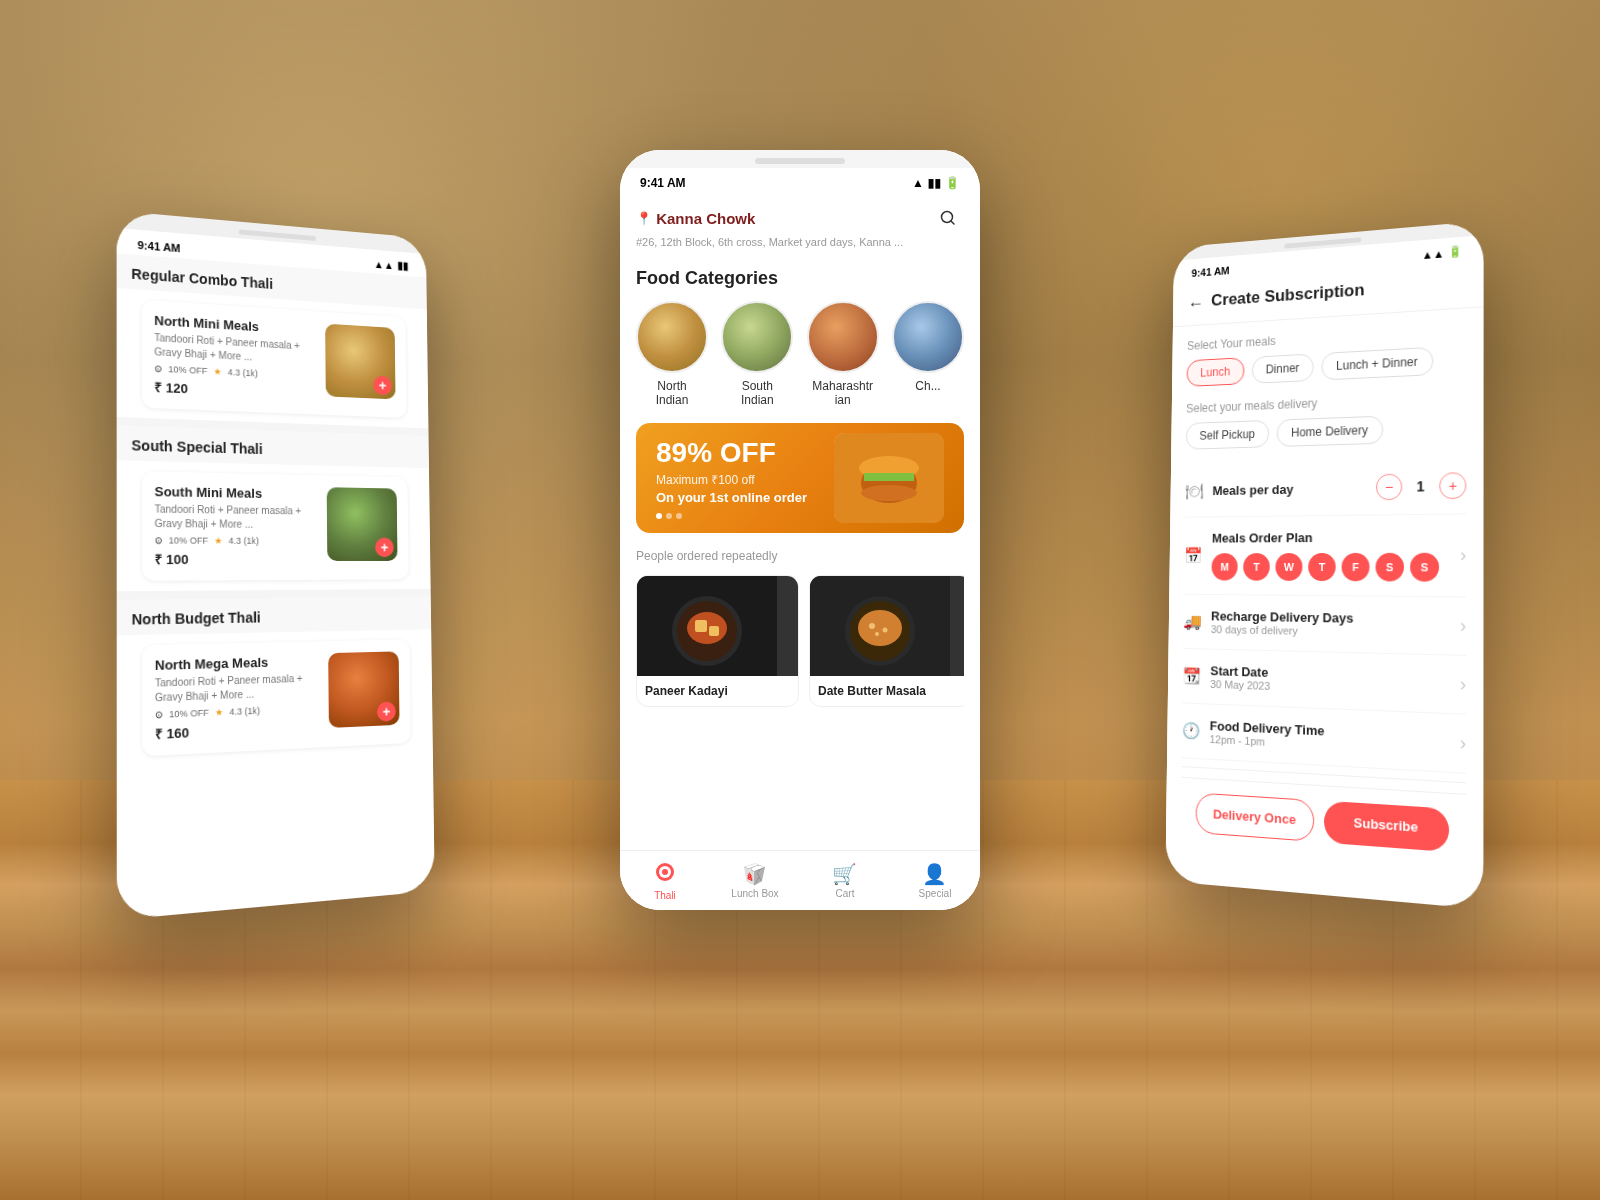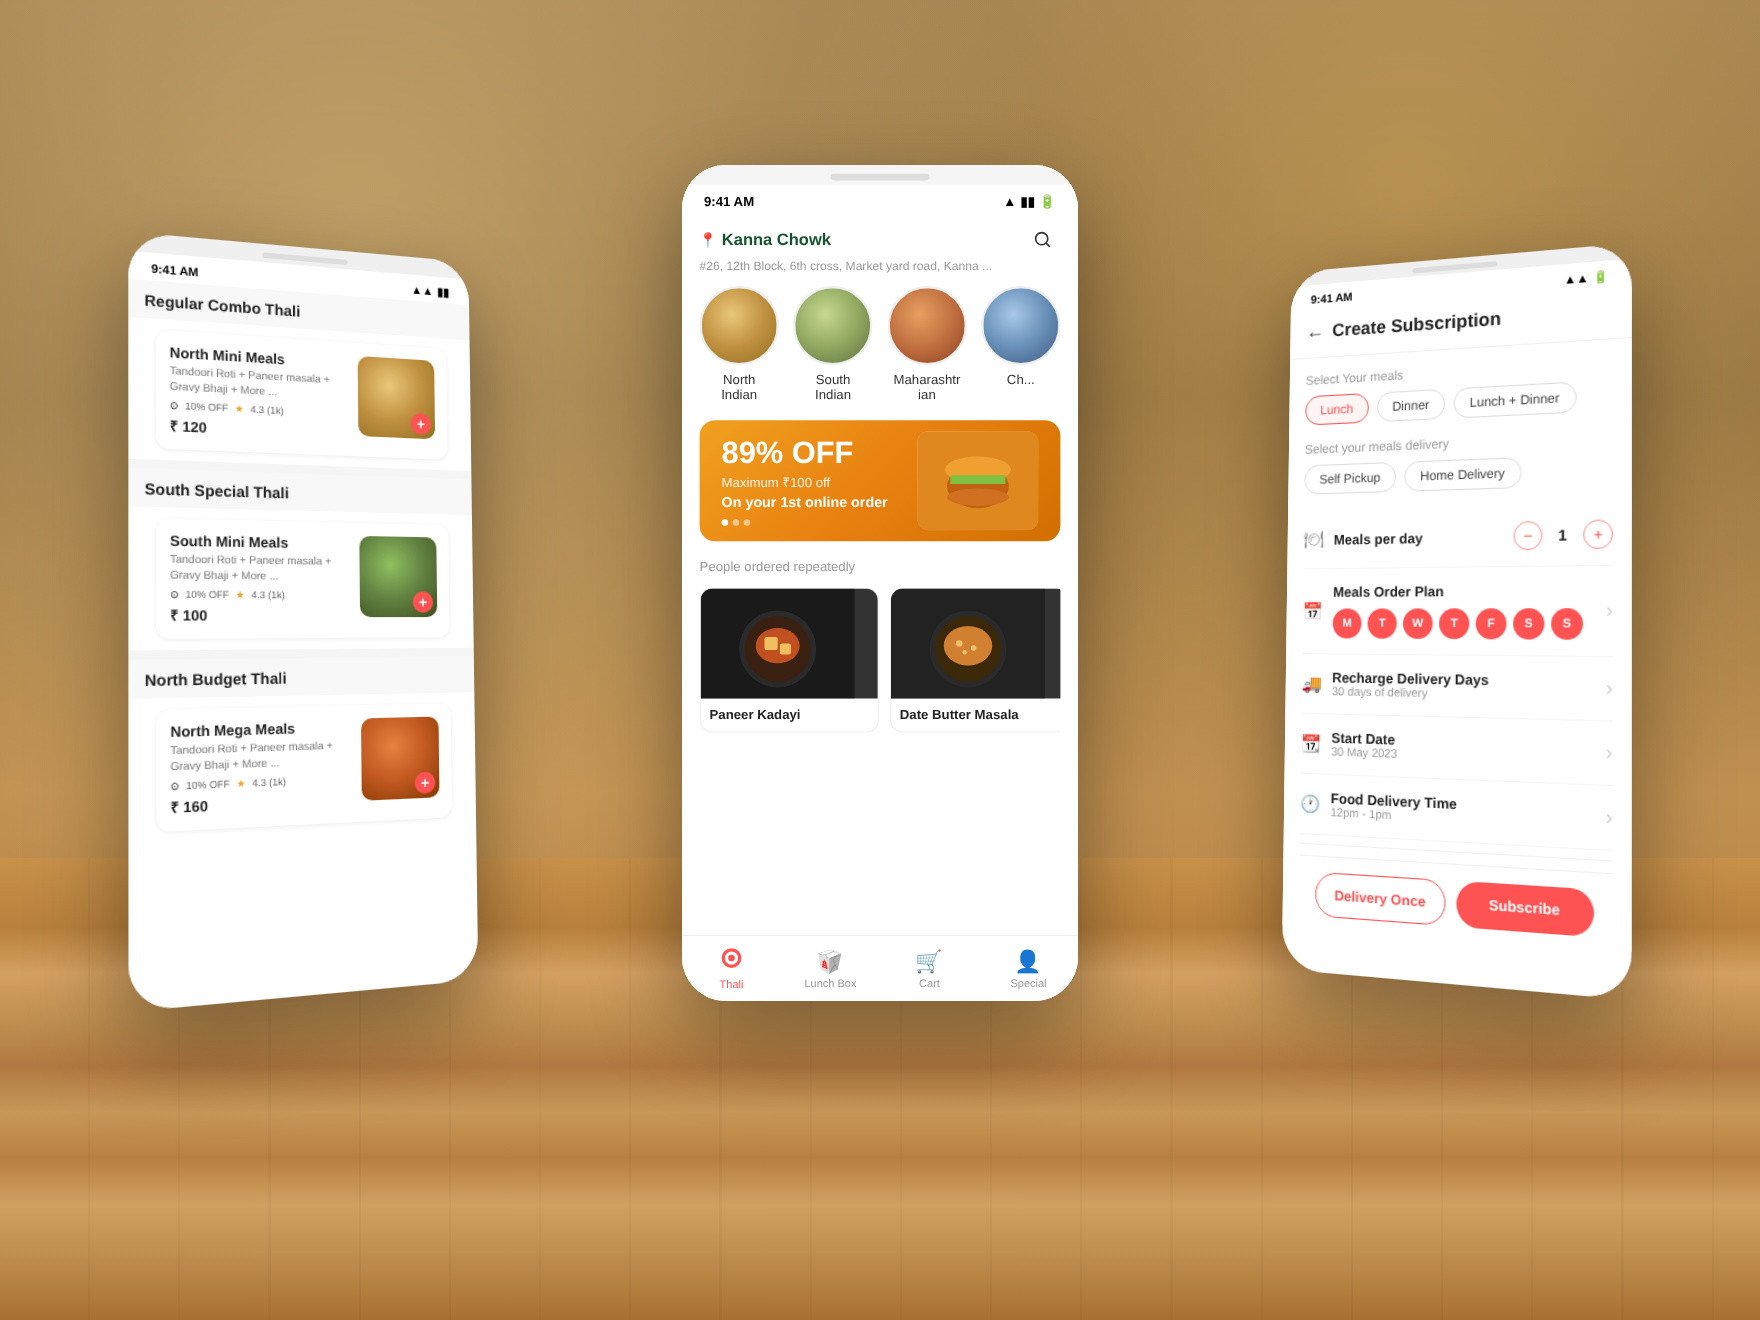--- a/index.html
+++ b/index.html
@@ -204,21 +204,21 @@
     }
     .center-location {
       display: flex;
       align-items: center;
       gap: 4px;
       margin-bottom: 2px;
     }
     .location-name {
       font-size: 15px;
       font-weight: 700;
-      color: #14532d;
+      color: #7f1d1d;
     }
     .location-addr {
       font-size: 11px;
       color: #999;
     }
     .search-icon-btn {
       margin-left: auto;
       width: 32px;
       height: 32px;
       display: flex;
@@ -685,23 +685,24 @@
         <div class="center-location">
           <span style="font-size:13px; color:#ff5252;">📍</span>
           <span class="location-name">Kanna Chowk</span>
           <div class="search-icon-btn">
             <svg width="18" height="18" viewBox="0 0 18 18" fill="none">
               <circle cx="8" cy="8" r="5.5" stroke="#333" stroke-width="1.5"></circle>
               <path d="M12 12l3 3" stroke="#333" stroke-width="1.5" stroke-linecap="round"></path>
             </svg>
           </div>
         </div>
-        <div class="location-addr">#26, 12th Block, 6th cross, Market yard road, Kanna ...</div>
-      </div>
-
+        <div class="location-addr">#26, 12th Block, 6th cross, Market yard days, Kanna ...</div>
+      </div>
+
+      <div class="section-heading">Food Categories</div>
 
       <div class="categories-row">
         <div class="category-item">
           <div class="category-circle cat-north"></div>
           <span class="category-label">North<br>Indian</span>
         </div>
         <div class="category-item">
           <div class="category-circle cat-south"></div>
           <span class="category-label">South<br>Indian</span>
         </div>

